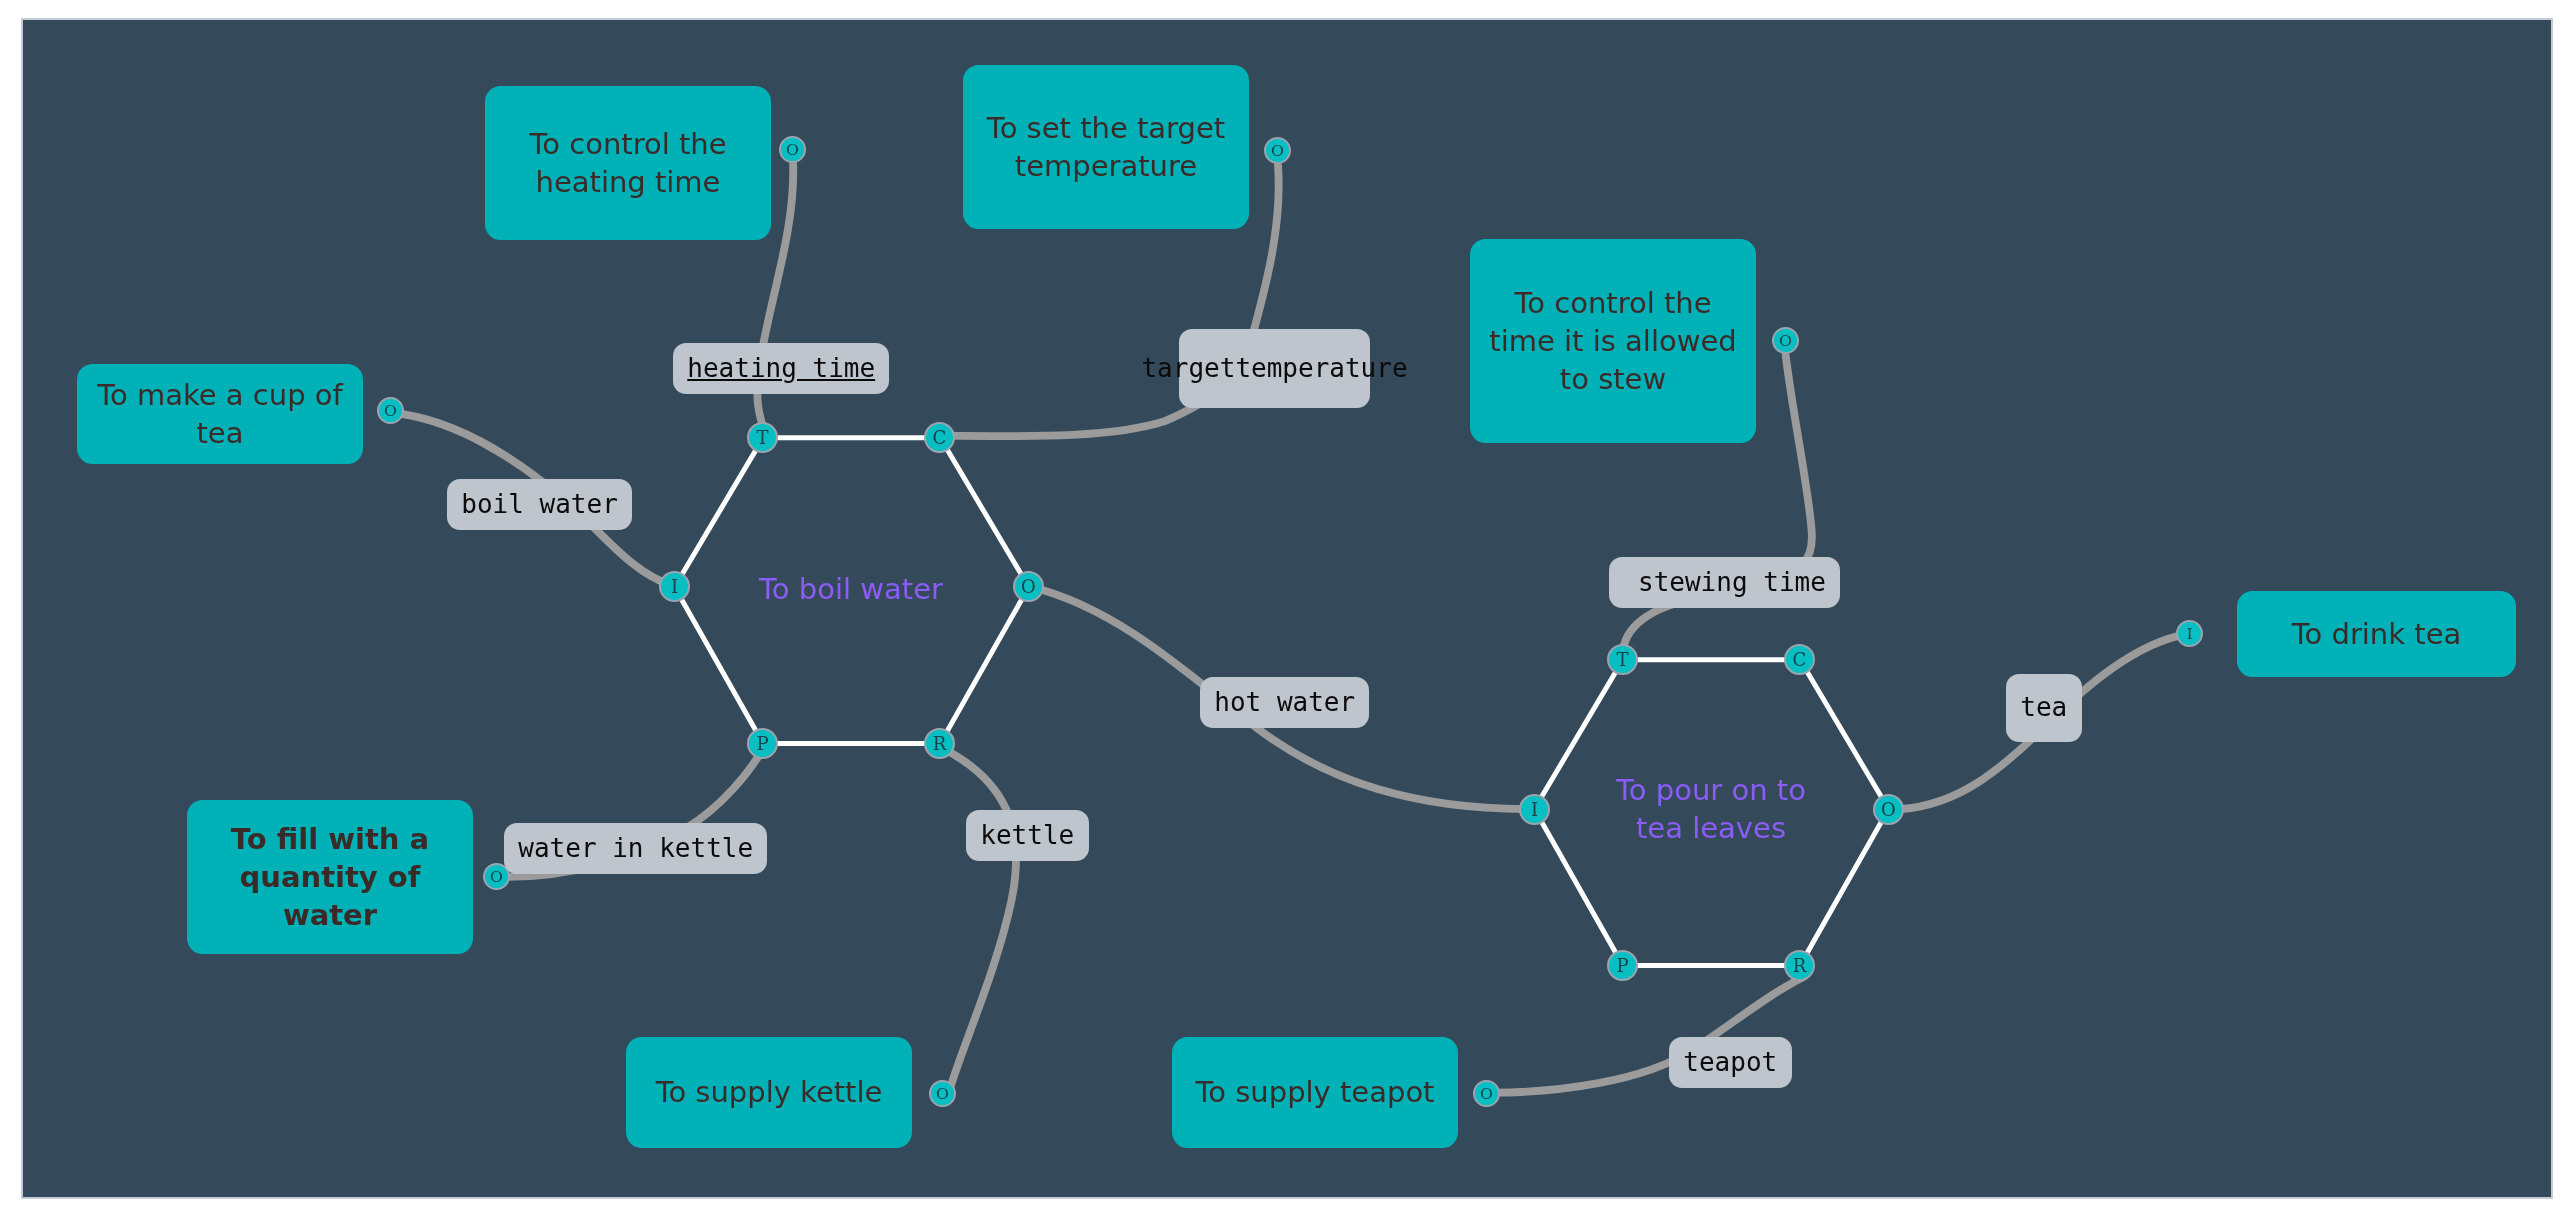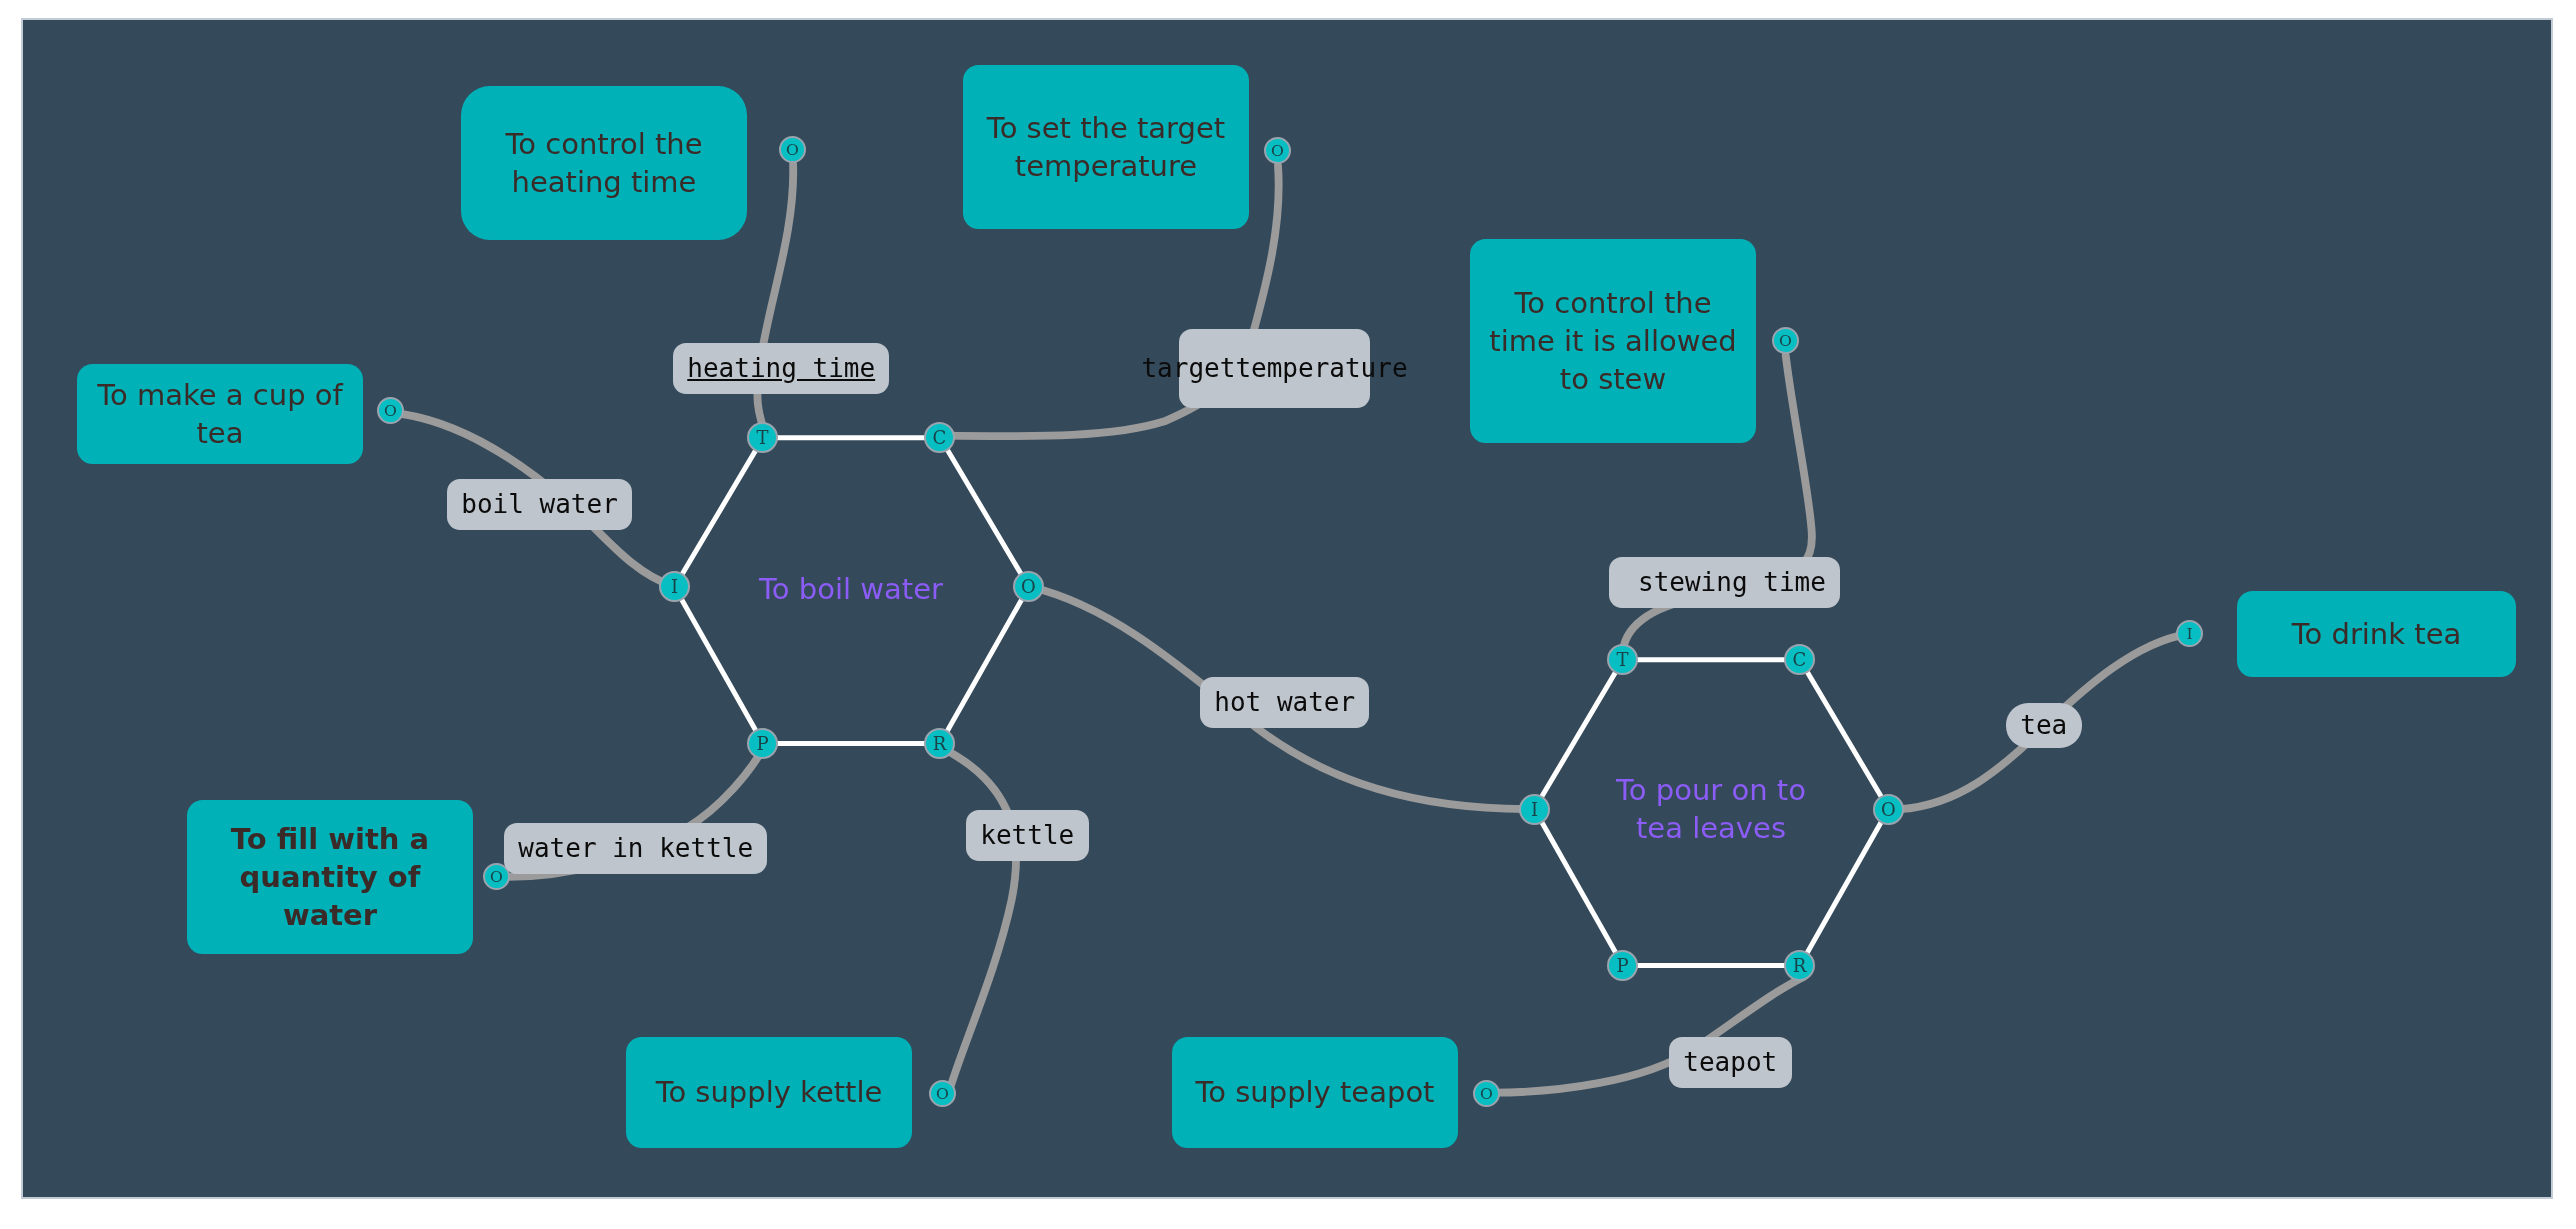--- a/index.html
+++ b/index.html
@@ -43,21 +43,21 @@
     <path d="M2090,1530 C2180,1530 2300,1515 2370,1470 C2430,1430 2480,1390 2525,1368"></path>
     <path d="M1443,822 C1560,850 1660,940 1760,1020 C1860,1095 1980,1133 2140,1133"></path>
     <path d="M2660,1133 C2740,1128 2800,1080 2870,1010 C2920,962 2990,900 3062,888"></path>
   </g>
   <g fill="none" stroke="#ffffff" stroke-width="7" stroke-linejoin="miter">
     <polygon points="1068,613 1316,613 1440,822 1316,1041 1068,1041 944,822"></polygon>
     <polygon points="2272,924 2520,924 2644,1133 2520,1352 2272,1352 2148,1133"></polygon>
   </g>
 </svg>
 
-<div class="goalbox" style="left:461px;top:86px;width:286px;height:154px;border-radius:29px;">
+<div class="goalbox" style="left:485px;top:86px;width:286px;height:154px;">
   <span>To control the heating time</span>
 </div>
 <div class="port small" style="left:779px;top:136px;">
   <span>O</span>
 </div>
 
 <div class="goalbox" style="left:963px;top:65px;width:286px;height:164px;">
   <span>To set the target temperature</span>
 </div>
 <div class="port small" style="left:1264px;top:137px;">
@@ -177,16 +177,16 @@
 </div>
 
 <div class="flowlabel" style="left:1200px;top:677px;height:51px;">
   <span>hot water</span>
 </div>
 
 <div class="flowlabel" style="left:1669px;top:1037px;height:51px;">
   <span>teapot</span>
 </div>
 
-<div class="flowlabel" style="left:2006px;top:703px;height:45px;border-radius:22px;">
+<div class="flowlabel" style="left:2006px;top:674px;height:68px;">
   <span>tea</span>
 </div>
 
 
 </body></html>

